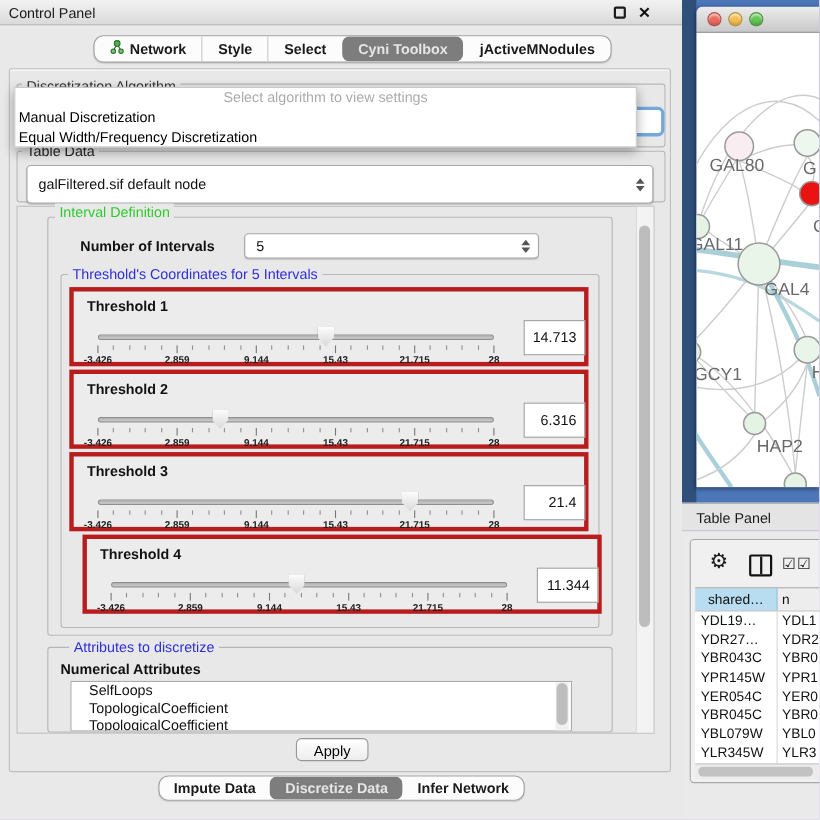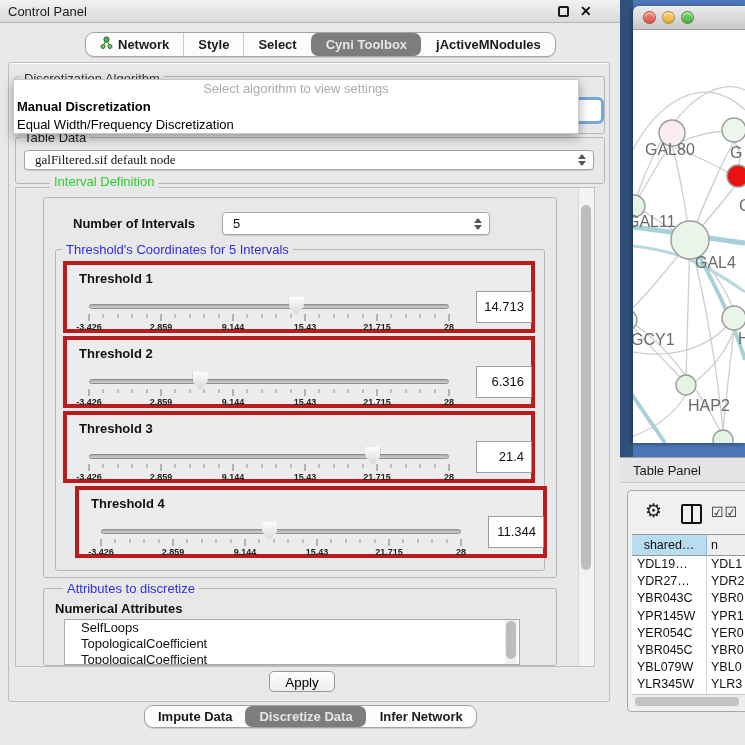--- a/index.html
+++ b/index.html
@@ -35,40 +35,40 @@
   .grouplabel{position:absolute;background:#E8E8E8;padding:0 4px;font-size:13px;line-height:15px;}
 
   .g-algo{left:15px;top:76px;width:590px;height:58px;}
   .l-algo{left:20px;top:71px;color:#333;}
   .combo-focus{left:562px;top:97px;width:42px;height:27px;border:3px solid #74A7DB;border-radius:6px;background:#fff;}
 
   .dropdown{left:13px;top:79px;width:566px;height:55px;background:#fff;border:1px solid #C9C9C9;
     box-shadow:0 4px 10px rgba(0,0,0,.35);z-index:5;}
   .dd-placeholder{height:18px;line-height:18px;text-align:center;color:#ABABAB;}
   .dd-option{height:18px;line-height:18px;padding-left:3px;color:#000;}
-  .dd-option.hl{font-weight:700;}
+  .dd-option.hl{font-weight:400;}
 
   .g-tabledata{left:15px;top:137px;width:590px;height:47px;}
   .l-tabledata{left:20px;top:130px;color:#222;}
   .combo{position:absolute;background:#fff;border:1px solid #A6A6A6;border-radius:4px;
     box-shadow:0 1px 1px rgba(0,0,0,.15);display:flex;align-items:center;}
   .combo .val{padding-left:10px;}
   .spinner{position:absolute;right:8px;top:50%;transform:translateY(-50%);width:7px;height:12px;}
   .spinner:before,.spinner:after{content:"";position:absolute;left:0;border-left:4px solid transparent;border-right:4px solid transparent;}
   .spinner:before{top:0;border-bottom:5px solid #555;}
   .spinner:after{bottom:0;border-top:5px solid #555;}
-  .c-tabledata{left:24px;top:150px;width:570px;height:20px;font-family:Liberation Serif, serif;}
+  .c-tabledata{left:24px;top:150px;width:570px;height:35px;}
   .c-noi{left:222px;top:212px;width:268px;height:23px;}
 
   .scrollpane{left:15px;top:187px;width:580px;height:480px;border:1px solid #BFBFBF;background:#E8E8E8;}
   .vsb-track{left:578px;top:188px;width:16px;height:478px;background:#F3F3F3;border-left:1px solid #D8D8D8;}
   .vsb-thumb{left:581px;top:205px;width:10px;height:365px;background:#BDBDBD;border-radius:6px;}
 
   .g-interval{left:43px;top:197px;width:514px;height:381px;}
-  .l-interval{left:50px;top:174px;color:#2FCB2F;}
+  .l-interval{left:50px;top:185px;color:#2FCB2F;}
   .l-noi{left:73px;top:216px;font-weight:700;}
   .g-thr{left:55px;top:249px;width:490px;height:322px;}
   .l-thr{left:62px;top:242px;color:#2E2EDB;}
 
   .thr-box{position:absolute;left:63px;width:472px;height:72px;border:4px solid #b91c1c;background:#ECECEC;}
   .thr-title{position:absolute;left:12px;top:6px;font-weight:700;}
   .slider{position:absolute;left:22px;top:36px;width:360px;height:30px;}
   .track{position:absolute;left:0;top:3px;width:100%;height:5px;border:1px solid #8E8E8E;border-radius:4px;
     background:linear-gradient(#ADADAD,#CFCFCF);}
   .thumb{position:absolute;top:-4px;width:15px;height:18px;margin-left:-8px;

